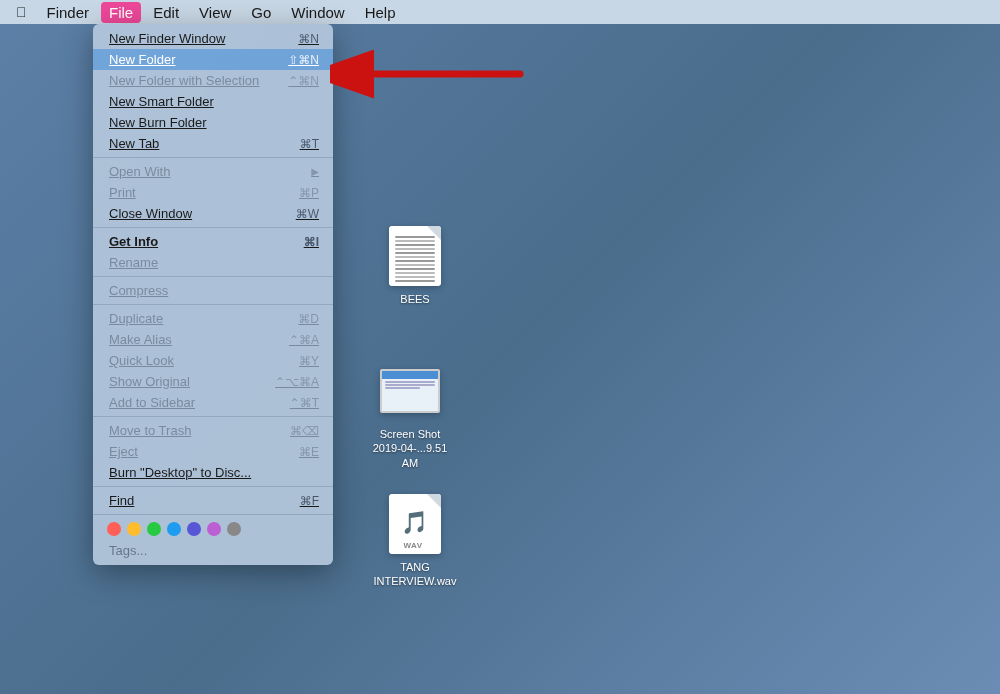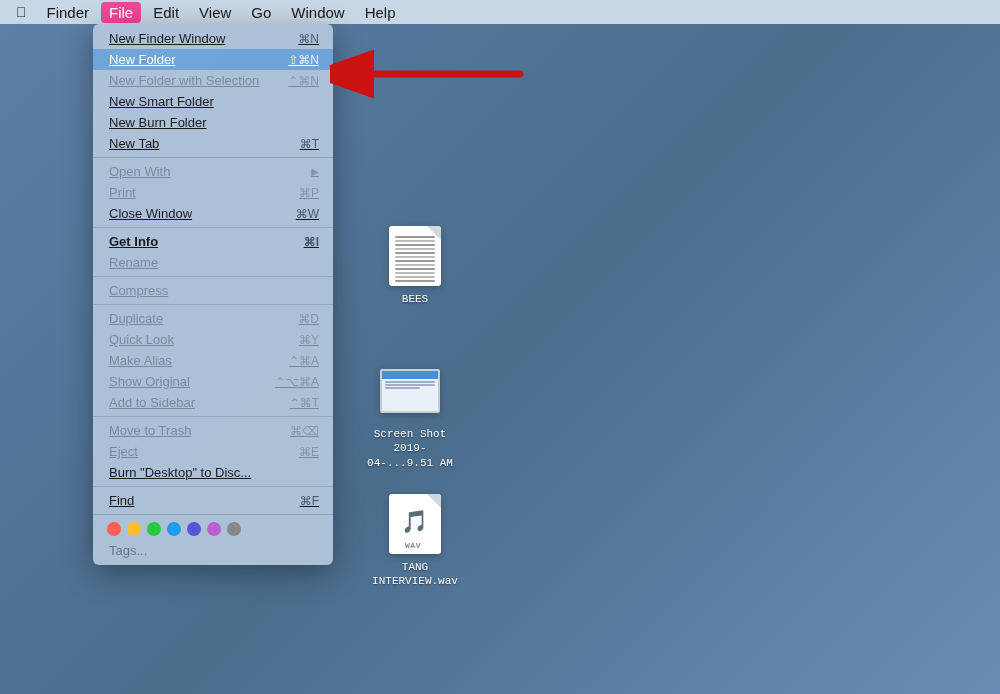--- a/index.html
+++ b/index.html
@@ -119,21 +119,20 @@
     }
 
     
     .desktop-icon {
       position: absolute;
       display: flex;
       flex-direction: column;
       align-items: center;
       width: 90px;
       cursor: default;
-      font-family: Liberation Mono, monospace;
     }
     .desktop-icon .icon-img {
       width: 64px;
       height: 64px;
       display: flex;
       align-items: center;
       justify-content: center;
       margin-bottom: 4px;
     }
     .desktop-icon .icon-label {
@@ -347,27 +346,27 @@
     </div>
 
     <div class="menu-separator"></div>
 
     <div class="menu-item disabled">
       <span>Duplicate</span>
       <span class="shortcut">⌘D</span>
     </div>
 
     <div class="menu-item disabled">
+      <span>Make Alias</span>
+      <span class="shortcut">⌃⌘A</span>
+    </div>
+
+    <div class="menu-item disabled">
       <span>Quick Look</span>
       <span class="shortcut">⌘Y</span>
-    </div>
-
-    <div class="menu-item disabled">
-      <span>Make Alias</span>
-      <span class="shortcut">⌃⌘A</span>
     </div>
 
     <div class="menu-item disabled">
       <span>Show Original</span>
       <span class="shortcut">⌃⌥⌘A</span>
     </div>
 
     <div class="menu-item disabled">
       <span>Add to Sidebar</span>
       <span class="shortcut">⌃⌘T</span>

